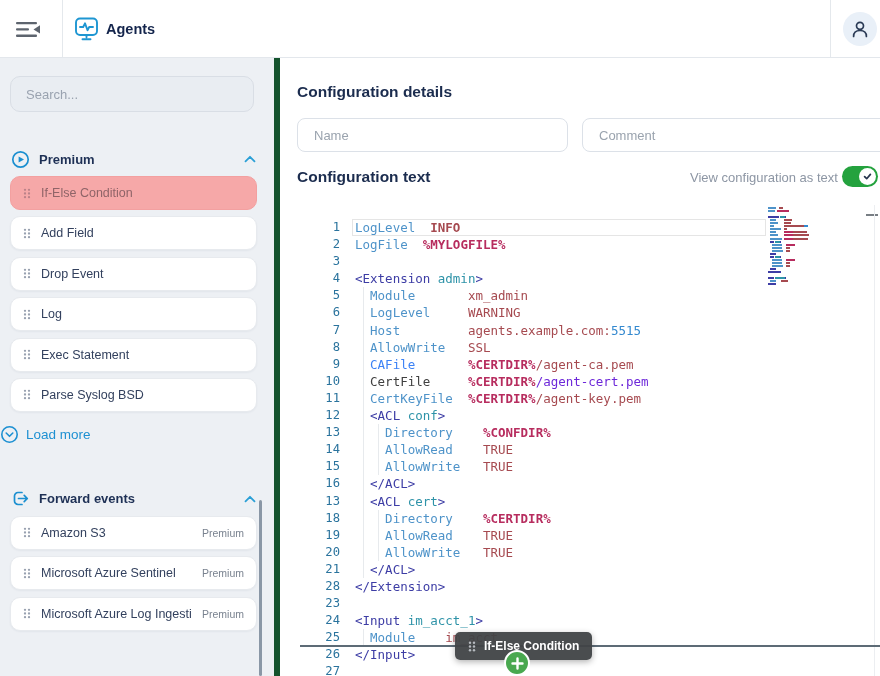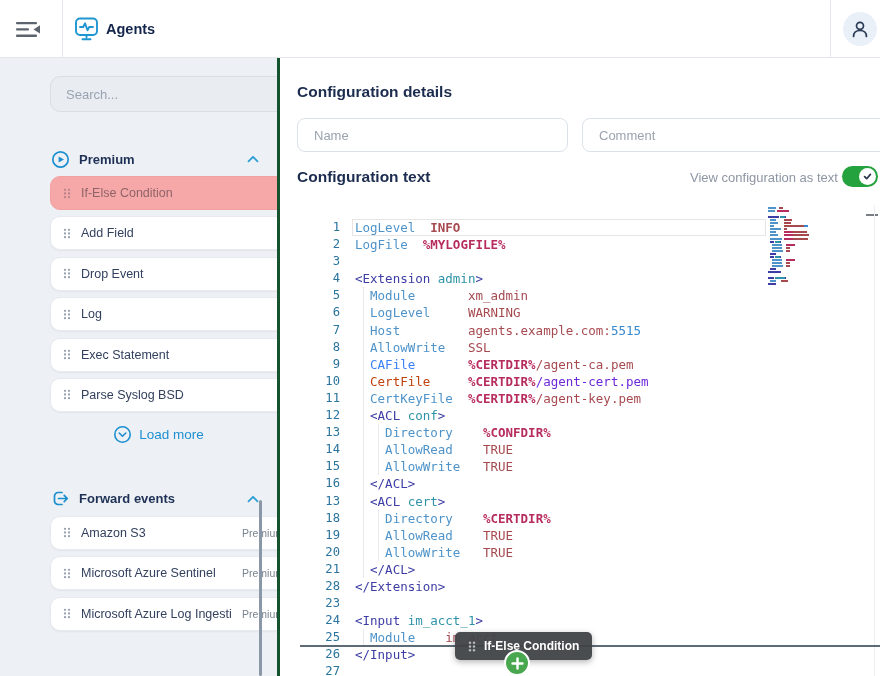--- a/index.html
+++ b/index.html
@@ -12,37 +12,37 @@
   .topbar .vdiv { position:absolute; top:0; width:1px; height:57px; background:#e4e8ec; }
   .vdiv-left { left:62px; } .vdiv-right { left:830px; }
   .burger { position:absolute; left:16px; top:19px; width:27px; height:20px; background:none; border:none; cursor:pointer; }
   .applogo { position:absolute; left:73px; top:15px; }
   .apptitle { position:absolute; left:106px; top:21px; font-size:14.5px; font-weight:bold; color:#14254c; }
   .avatar { position:absolute; left:843px; top:12px; width:34px; height:34px; border-radius:50%;
     background:#e9f0f8; display:flex; align-items:center; justify-content:center; cursor:pointer; }
 
   
   .sidebar { position:absolute; left:0; top:58px; width:280px; height:618px;
-    background:#edf0f4; border-right:3px solid #14532d; overflow:hidden;padding-left:40px; }
+    background:#edf0f4; border-right:6px solid #14532d; overflow:hidden; }
   .search { display:block; margin:18px 0 0 10px; width:244px; height:36px; border-radius:10px;
     border:1px solid #d9dee5; background:#e9edf2; padding:0 15px; font-size:13px; color:#33415e;
     font-family:"Liberation Sans",sans-serif; outline:none; }
   .search::placeholder { color:#9aa3b0; }
   .sec-head { display:flex; align-items:center; gap:9px; margin:38px 18px 0 11px; height:18px; cursor:pointer; }
   .sec-head.fwd { margin-top:46px; }
   .sec-title { flex:1; font-size:13px; font-weight:bold; color:#1e3055; }
   .items { margin-top:8px; }
   .side-item { display:flex; align-items:center; gap:10px; width:247px; height:34px; margin:0 0 6.4px 10px;
     background:#fff; border:1px solid #e7eaee; border-radius:10px; padding:0 12px;
     box-shadow:0 1px 2px rgba(25,39,80,0.05); cursor:grab; }
   .side-item .label { flex:1; font-size:12.5px; color:#33415e; white-space:nowrap; overflow:hidden; }
   .side-item .badge { font-size:10.5px; color:#79828f; }
   .side-item.selected { background:#f6a8a8; border-color:#f3a0a0; box-shadow:none; }
   .side-item.selected .label { color:#8f6468; }
-  .load-more { display:flex; align-items:center; justify-content:center; gap:7px; margin-top:13px;
+  .load-more { display:flex; align-items:center; gap:7px; margin-top:13px;
     color:#1d90d2; font-size:13.5px; cursor:pointer; }
   .scroll-thumb { position:absolute; left:259px; top:442px; width:3px; height:176px;
     background:#8a97a6; border-radius:2px; }
 
   
   .h1 { position:absolute; font-size:15.5px; font-weight:bold; color:#1b2c4e; }
   .h-details { left:297px; top:83px; }
   .h-text { left:297px; top:168px; }
   .field { position:absolute; top:118px; height:34px; border:1px solid #dce1e8; border-radius:8px;
     background:#fff; padding:0 16px; font-size:13px; color:#33415e; outline:none;
@@ -321,21 +321,21 @@
           <span class="src"><span style="color: rgb(78, 147, 201);">  AllowWrite</span><span>   </span><span style="color: rgb(166, 74, 80);">SSL</span></span>
         </div>
         <div class="row">
           <span class="gutter">9</span>
           <span class="guide" style="left: 62.53px;"></span>
           <span class="src"><span style="color: #3b82f6;">  CAFile</span><span>       </span><span style="color: rgb(183, 44, 94); font-weight: bold;">%CERTDIR%</span><span style="color: rgb(166, 74, 80);">/agent-ca.pem</span></span>
         </div>
         <div class="row">
           <span class="gutter">10</span>
           <span class="guide" style="left: 62.53px;"></span>
-          <span class="src"><span style="color: #c2410c;">  CertFile</span><span>     </span><span style="color: rgb(183, 44, 94); font-weight: bold;">%CERTDIR%</span><span style="color: #6d28d9;">/agent-cert.pem</span></span>
+          <span class="src"><span style="color: #404040;">  CertFile</span><span>     </span><span style="color: rgb(183, 44, 94); font-weight: bold;">%CERTDIR%</span><span style="color: #6d28d9;">/agent-cert.pem</span></span>
         </div>
         <div class="row">
           <span class="gutter">11</span>
           <span class="guide" style="left: 62.53px;"></span>
           <span class="src"><span style="color: rgb(78, 147, 201);">  CertKeyFile</span><span>  </span><span style="color: rgb(183, 44, 94); font-weight: bold;">%CERTDIR%</span><span style="color: rgb(166, 74, 80);">/agent-key.pem</span></span>
         </div>
         <div class="row">
           <span class="gutter">12</span>
           <span class="guide" style="left: 62.53px;"></span>
           <span class="src"><span style="color: rgb(61, 61, 165);">  &lt;ACL</span><span> </span><span style="color: rgb(46, 147, 168);">conf</span><span style="color: rgb(61, 61, 165);">&gt;</span></span>

